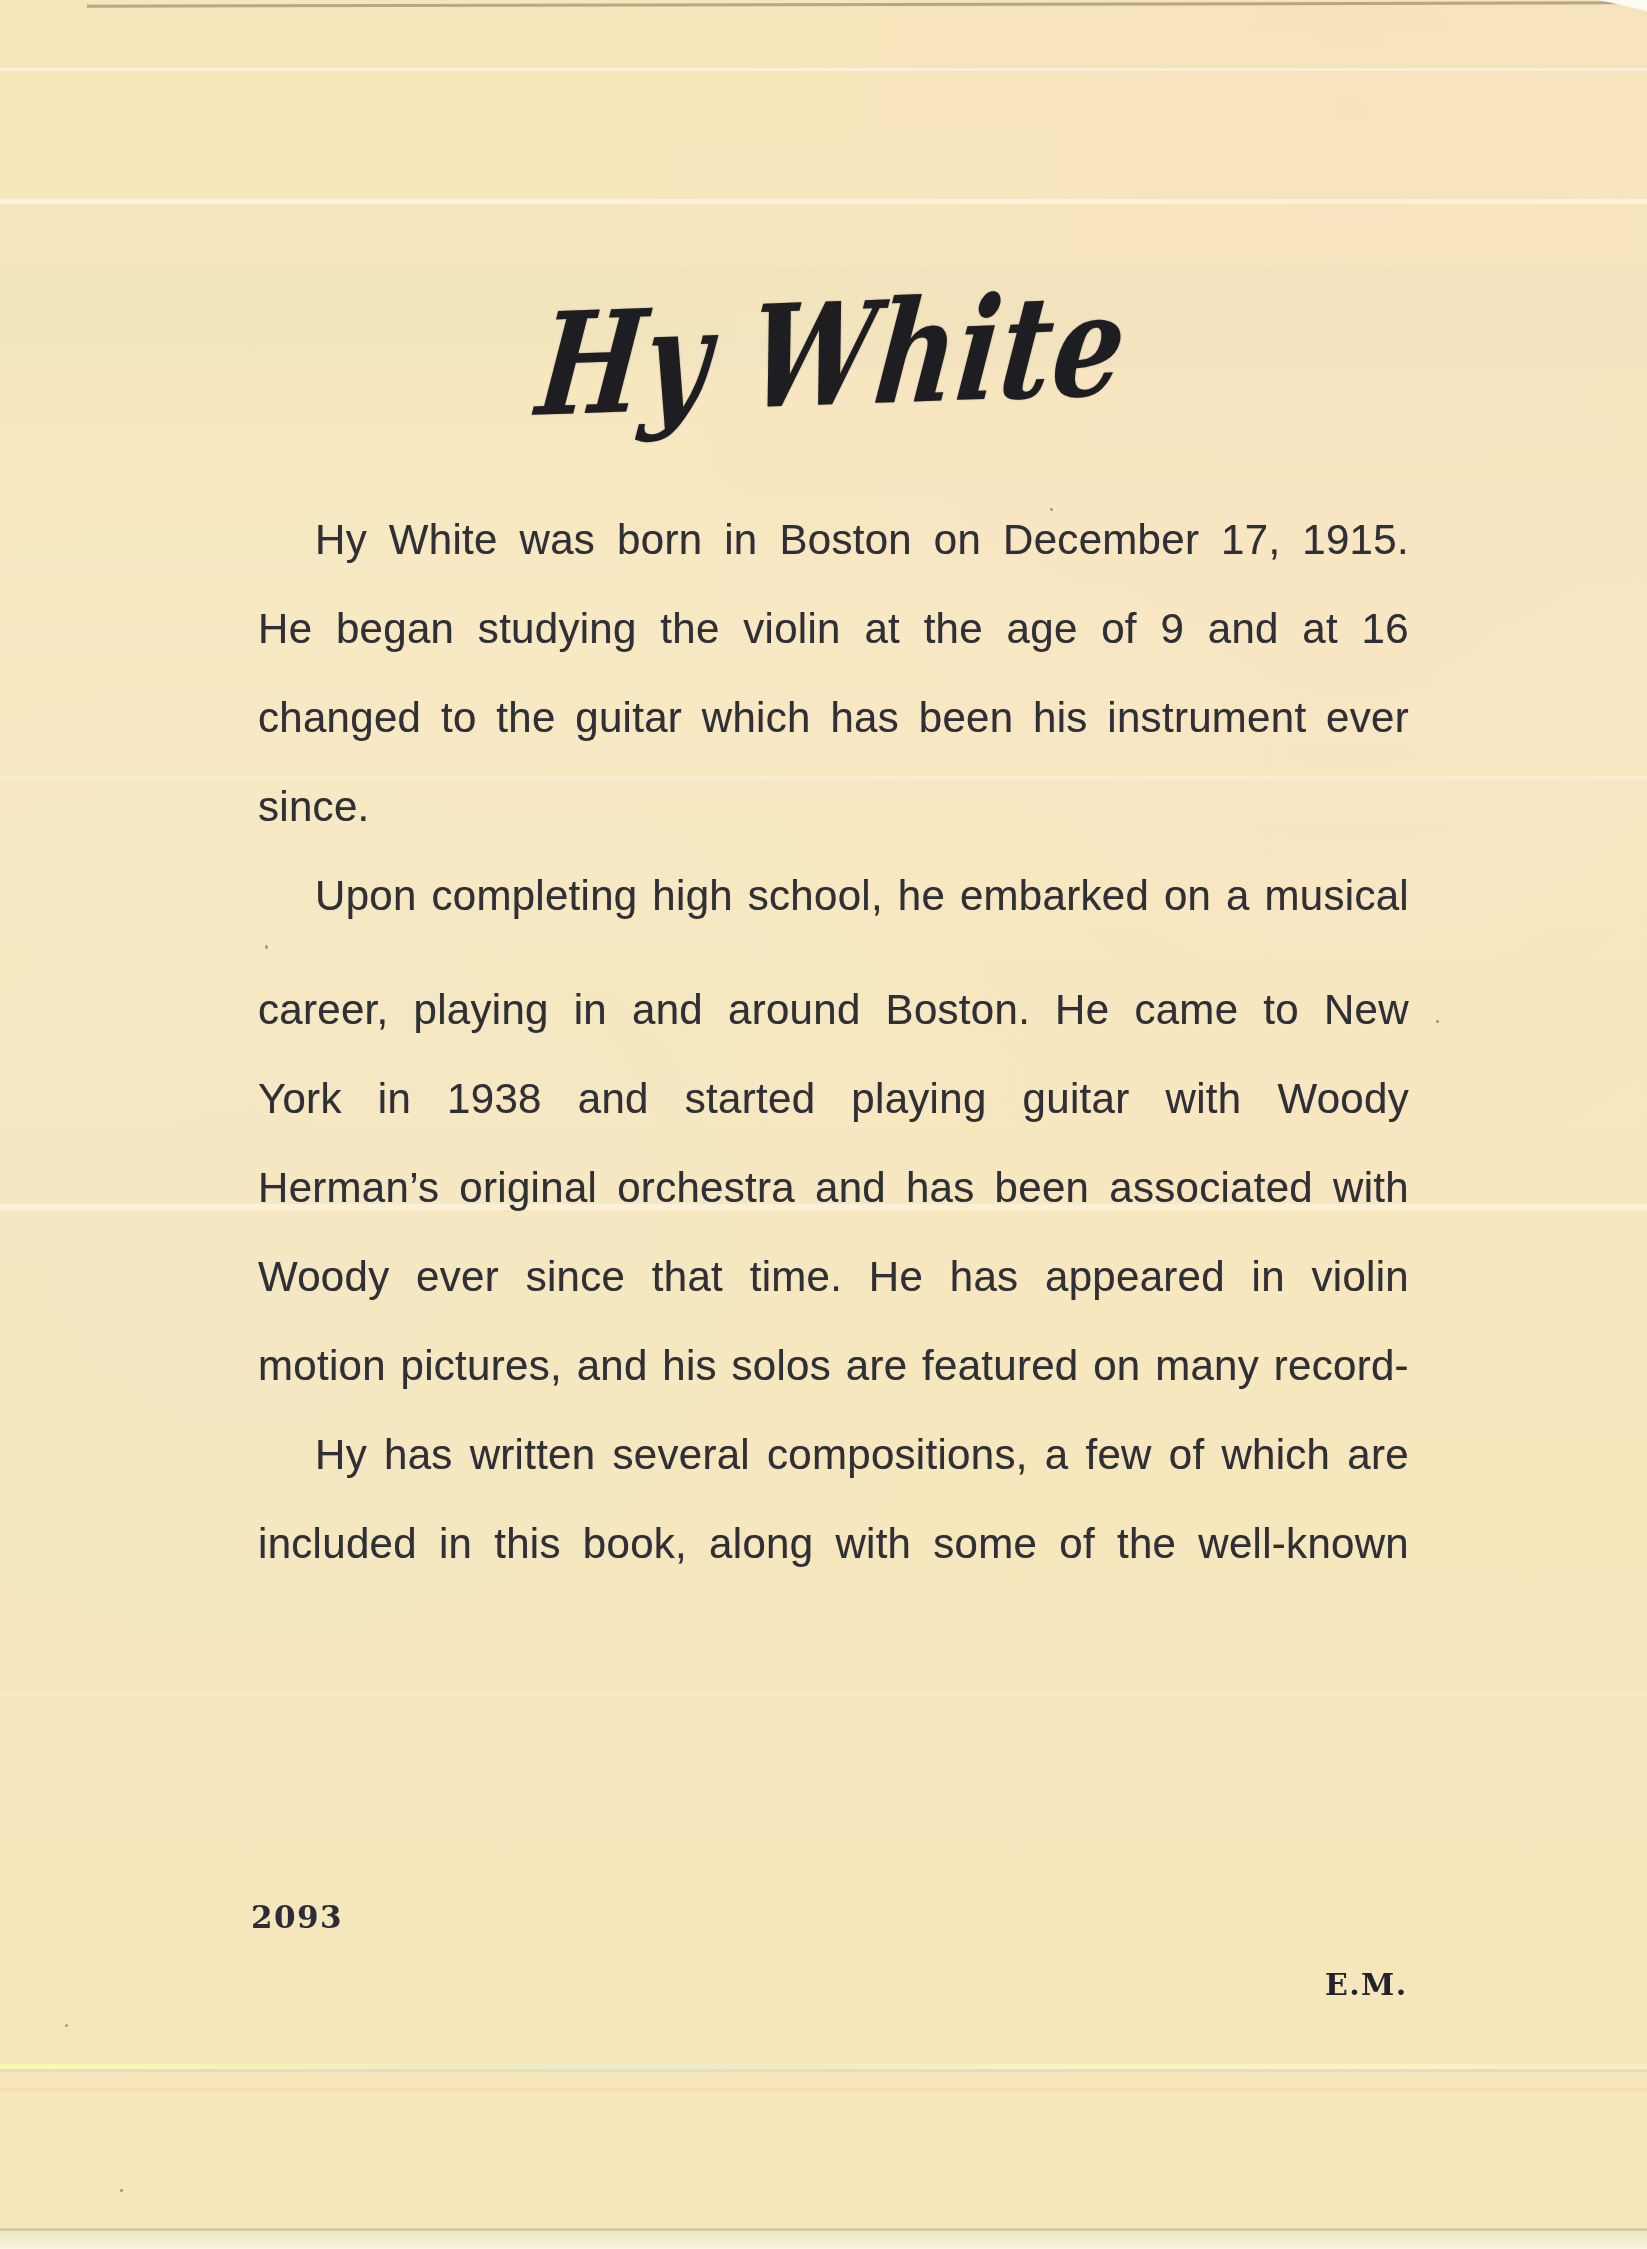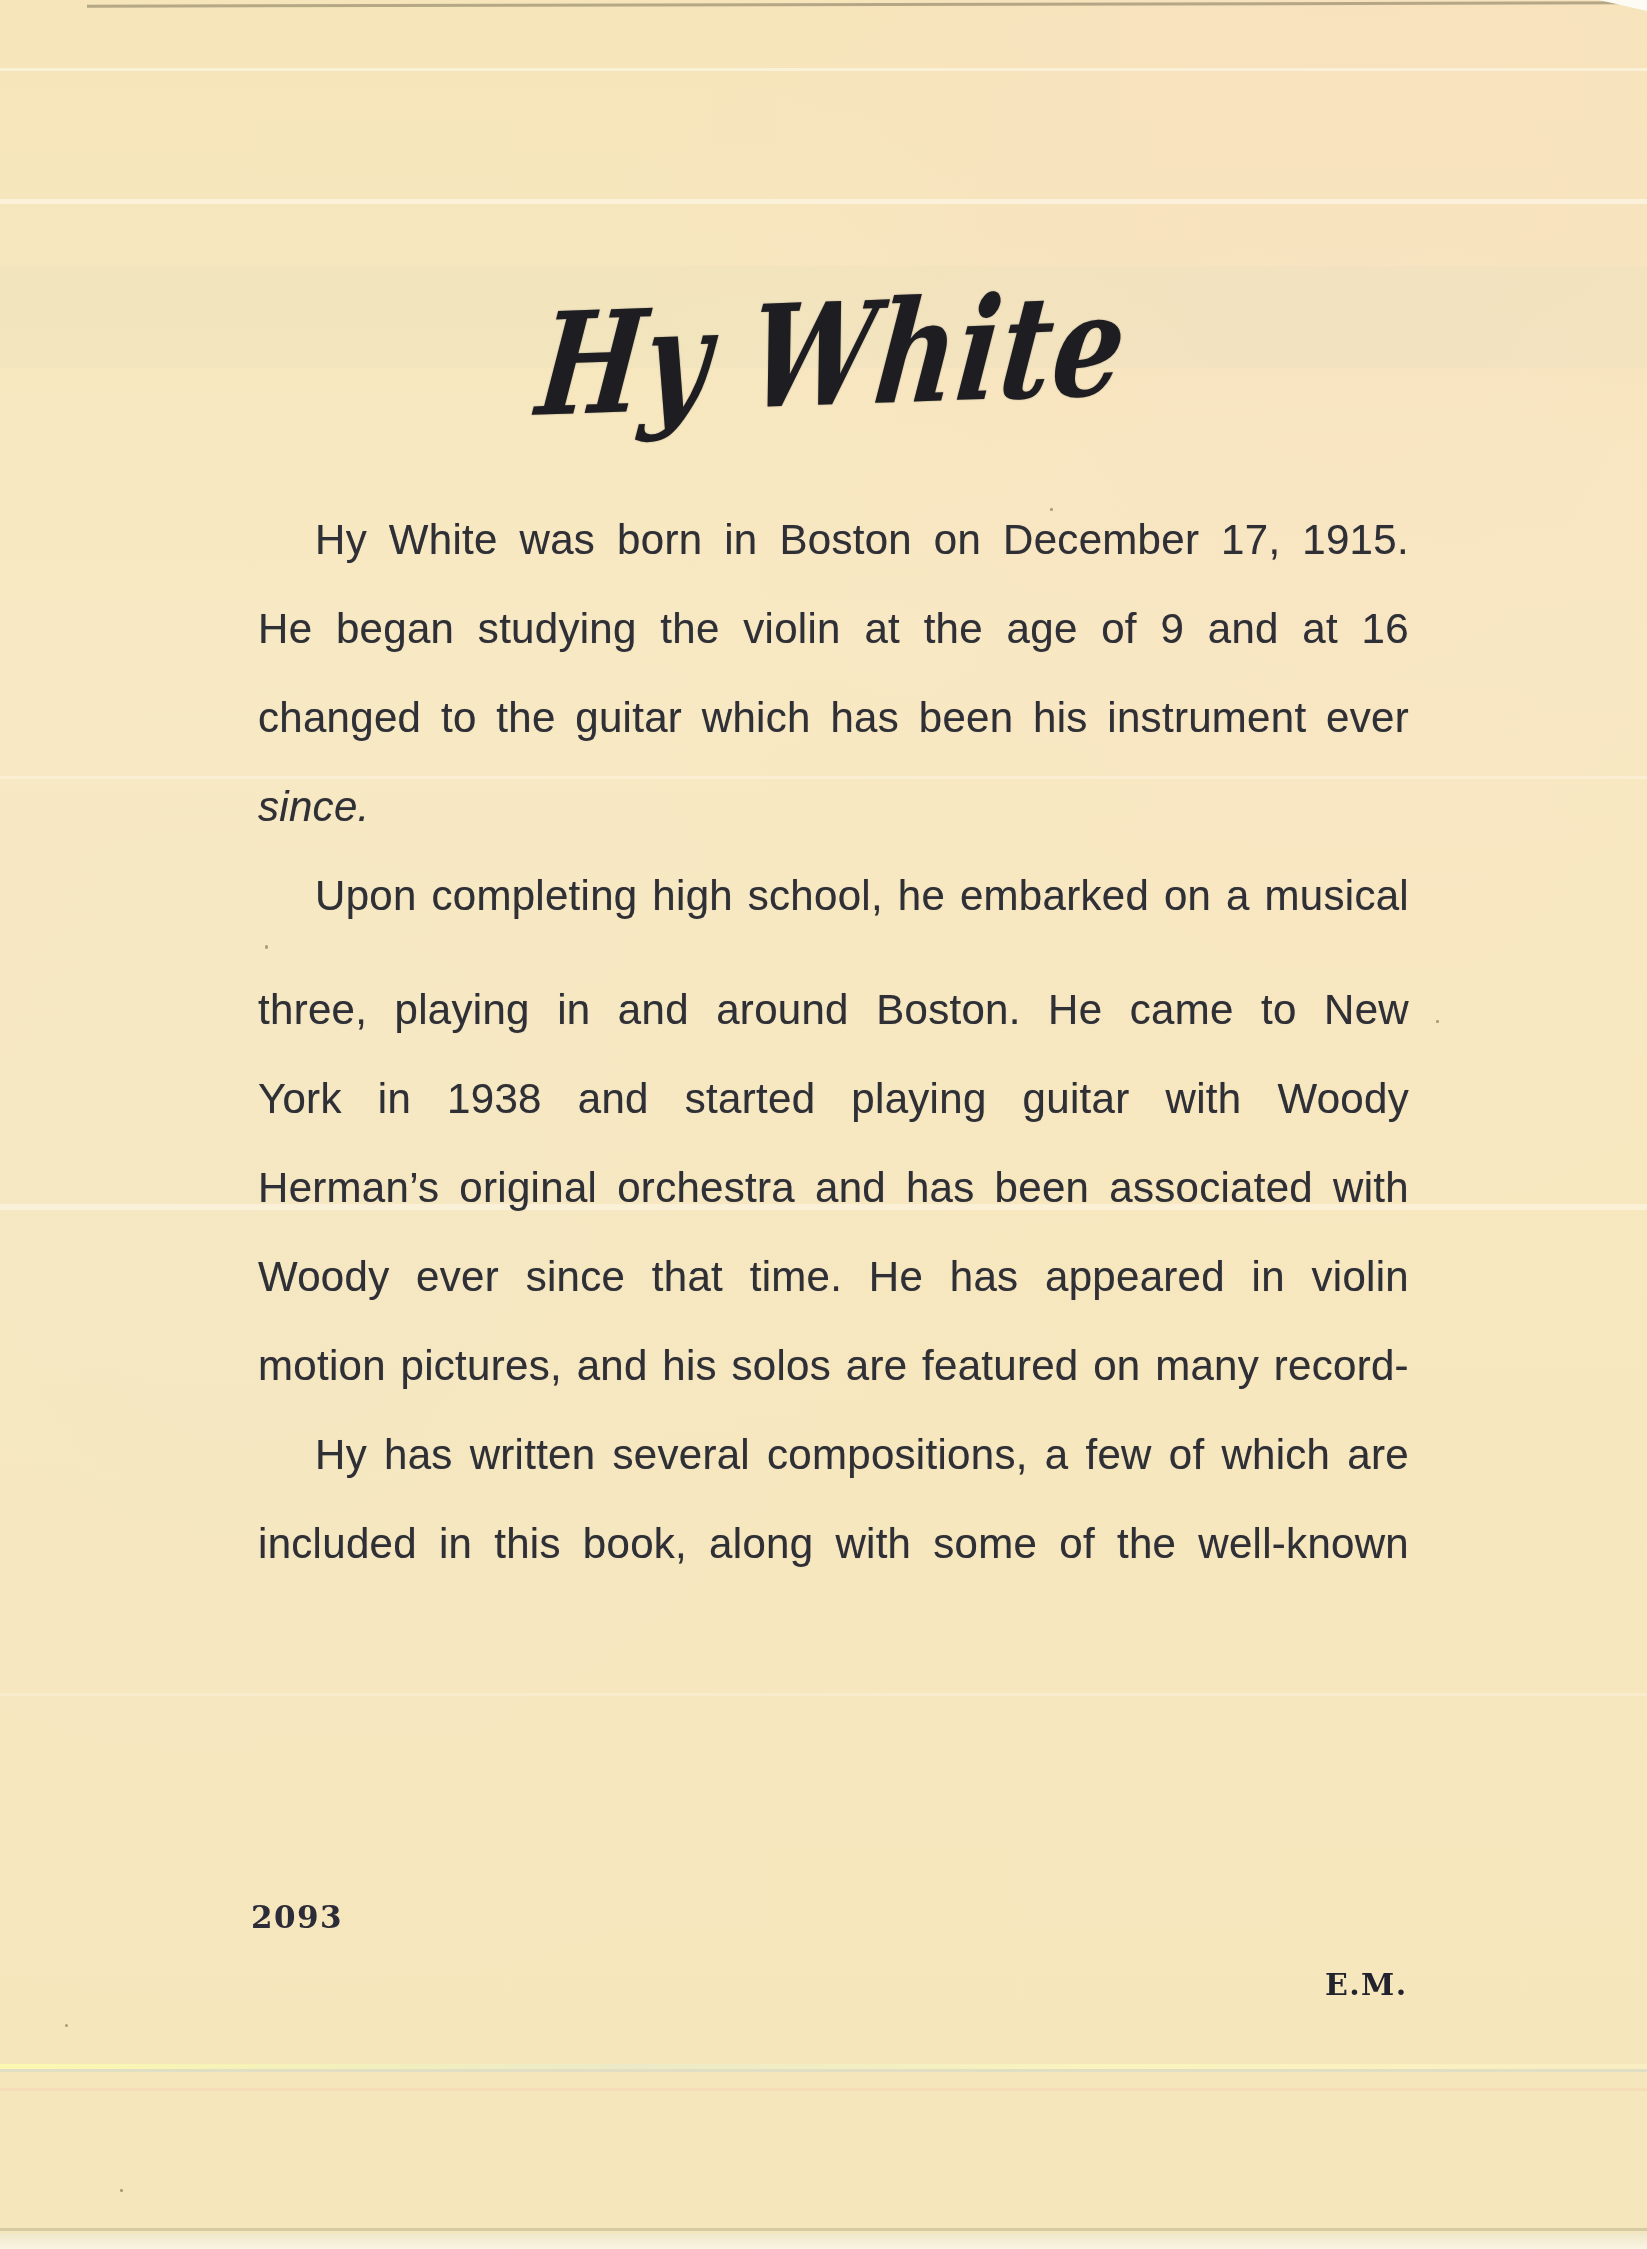--- a/index.html
+++ b/index.html
@@ -48,21 +48,21 @@
     position:absolute;left:258px;top:495px;width:1151px;
     color:#2f2f36;
     font-size:42px;
     letter-spacing:0.3px;
     text-shadow:0 0 0.7px rgba(47,47,54,0.40);
   }
   .line{height:89px;line-height:89px;white-space:nowrap;}
   .jline{display:flex;justify-content:space-between;}
   .indent{padding-left:57px;}
   .gap-before{margin-top:25px;}
-  .plain{word-spacing:11px;font-style:italic;}
+  .plain{word-spacing:11px;}
   
   .plate{
     position:absolute;left:251px;top:1900px;
     font-family:"DejaVu Serif",serif;font-weight:700;
     font-size:31px;line-height:1.1;letter-spacing:1.4px;
     color:#2c2c38;
   }
   .initials{
     position:absolute;left:1325px;top:1968px;
     font-family:"DejaVu Serif",serif;font-weight:700;
@@ -147,21 +147,21 @@
           <span>completing</span>
           <span>high</span>
           <span>school,</span>
           <span>he</span>
           <span>embarked</span>
           <span>on</span>
           <span>a</span>
           <span>musical</span>
         </div>
       <div class="line jline gap-before">
-          <span>three,</span>
+          <span>career,</span>
           <span>playing</span>
           <span>in</span>
           <span>and</span>
           <span>around</span>
           <span>Boston.</span>
           <span>He</span>
           <span>came</span>
           <span>to</span>
           <span>New</span>
         </div>

